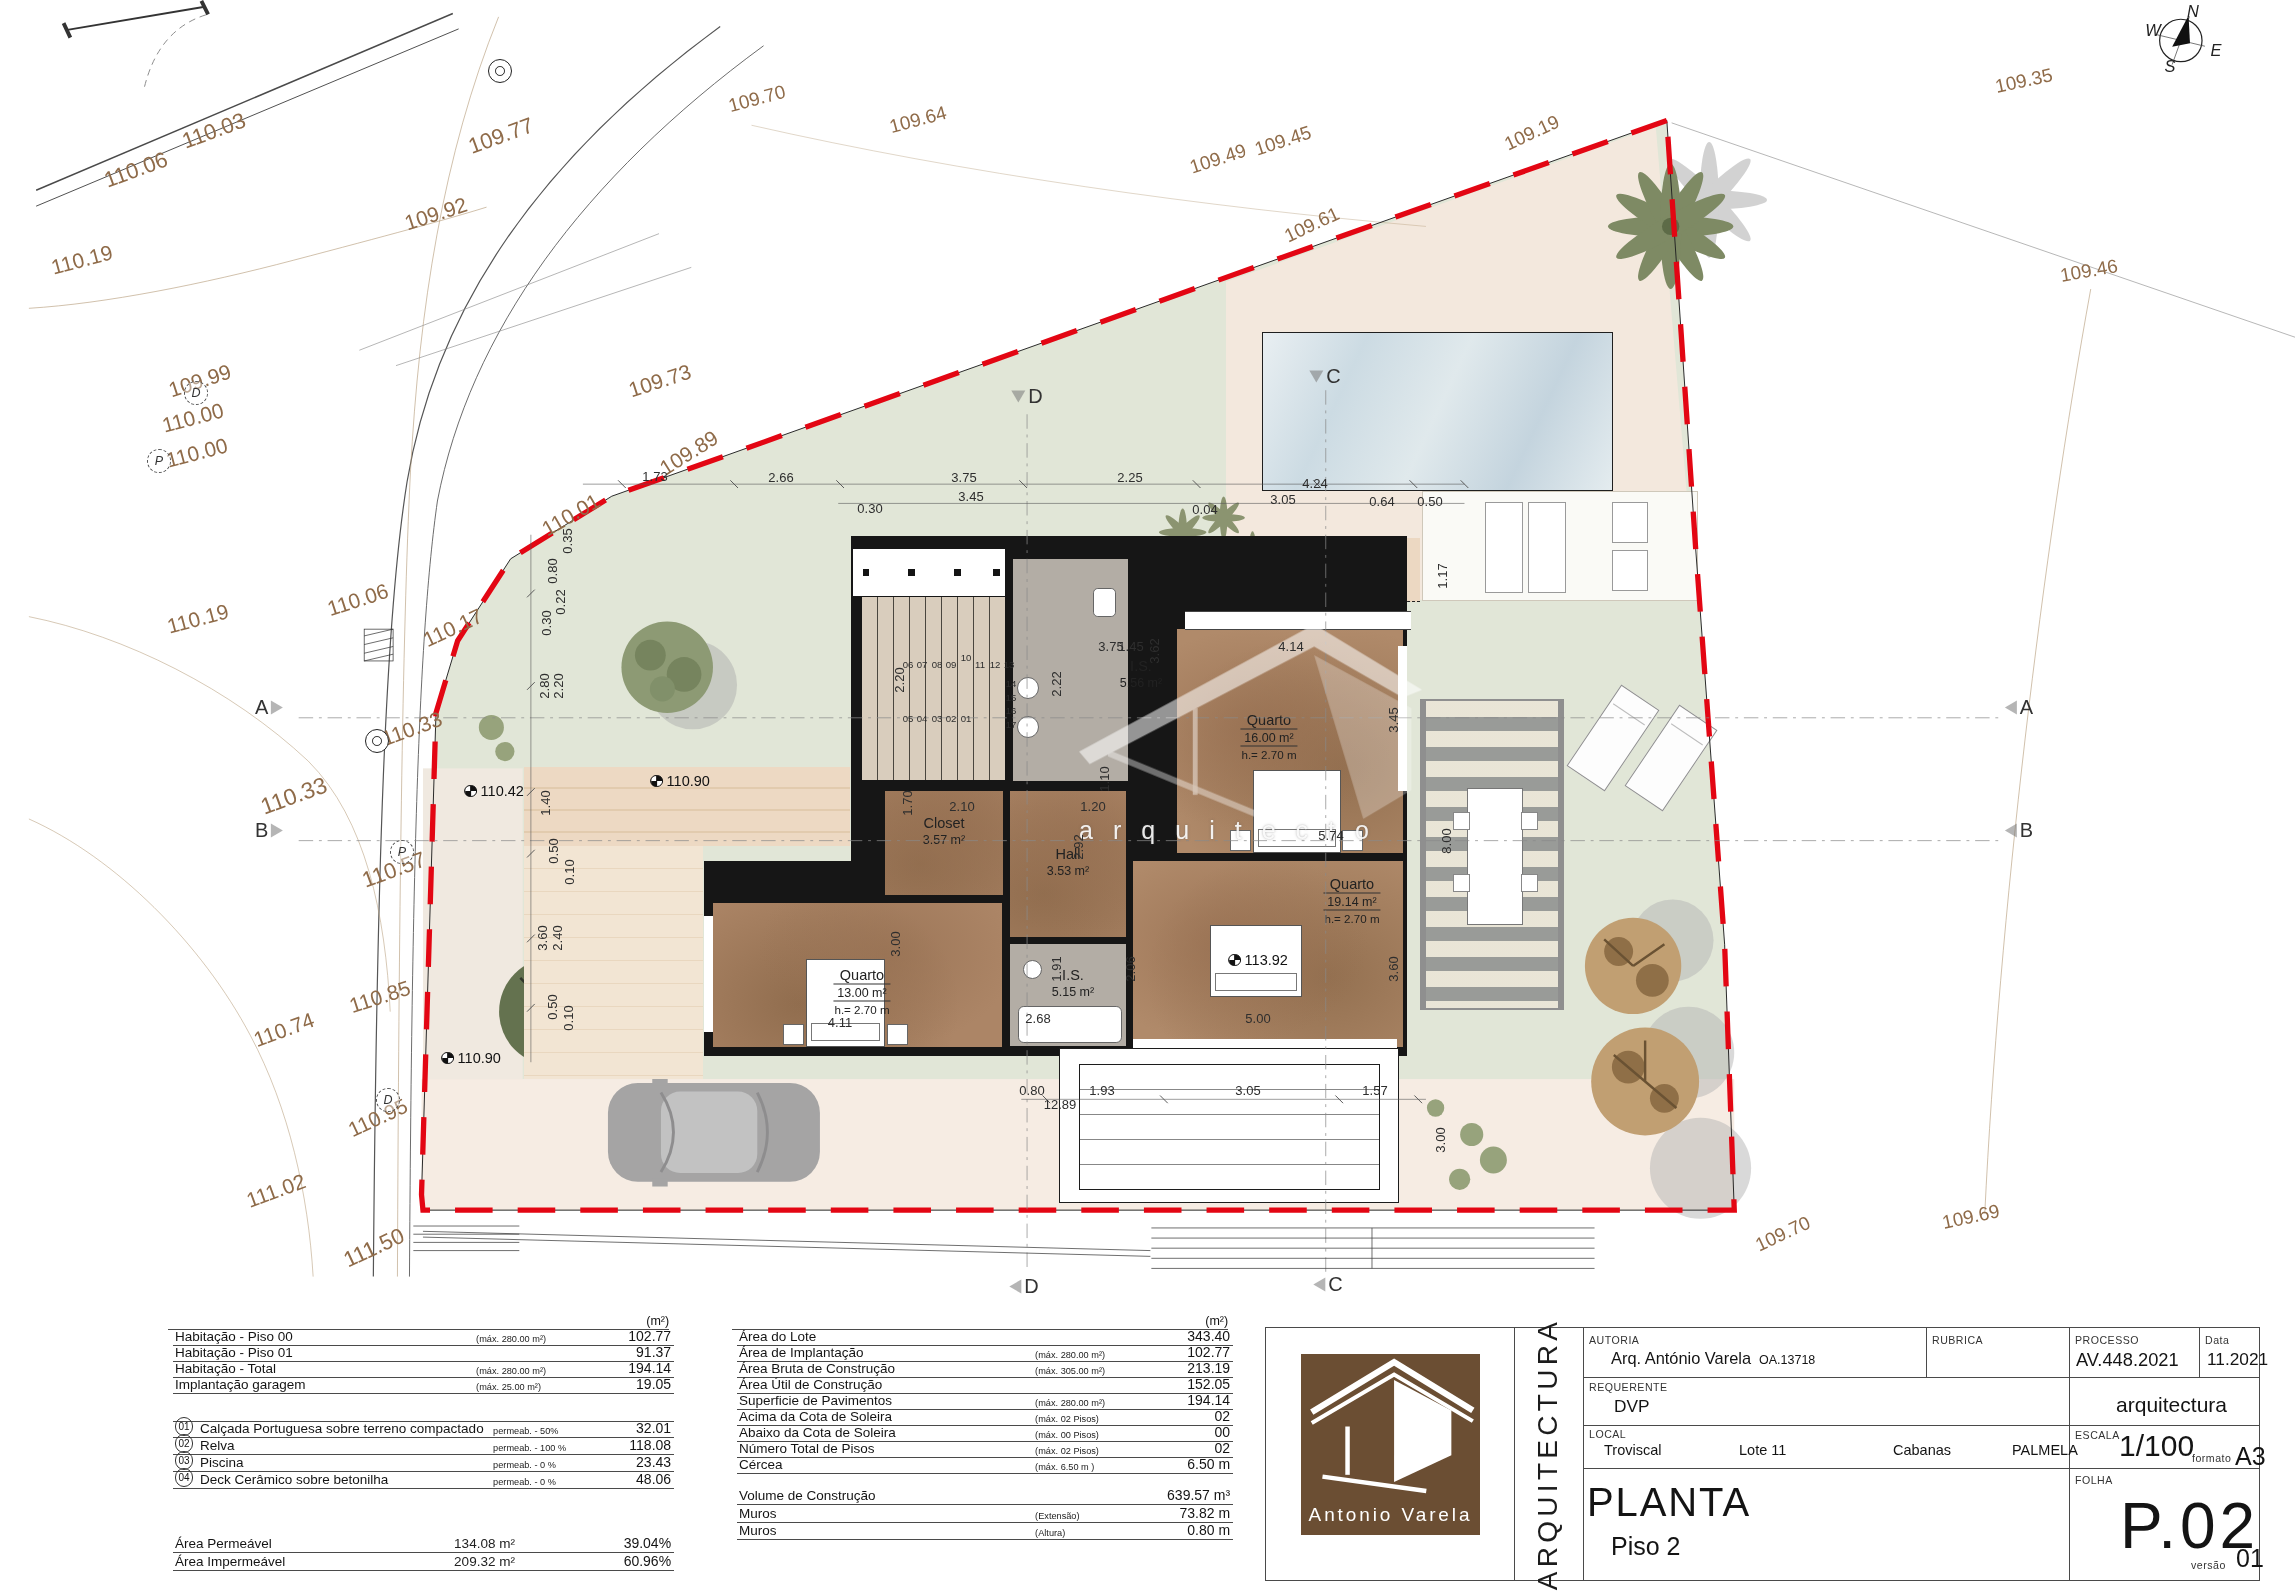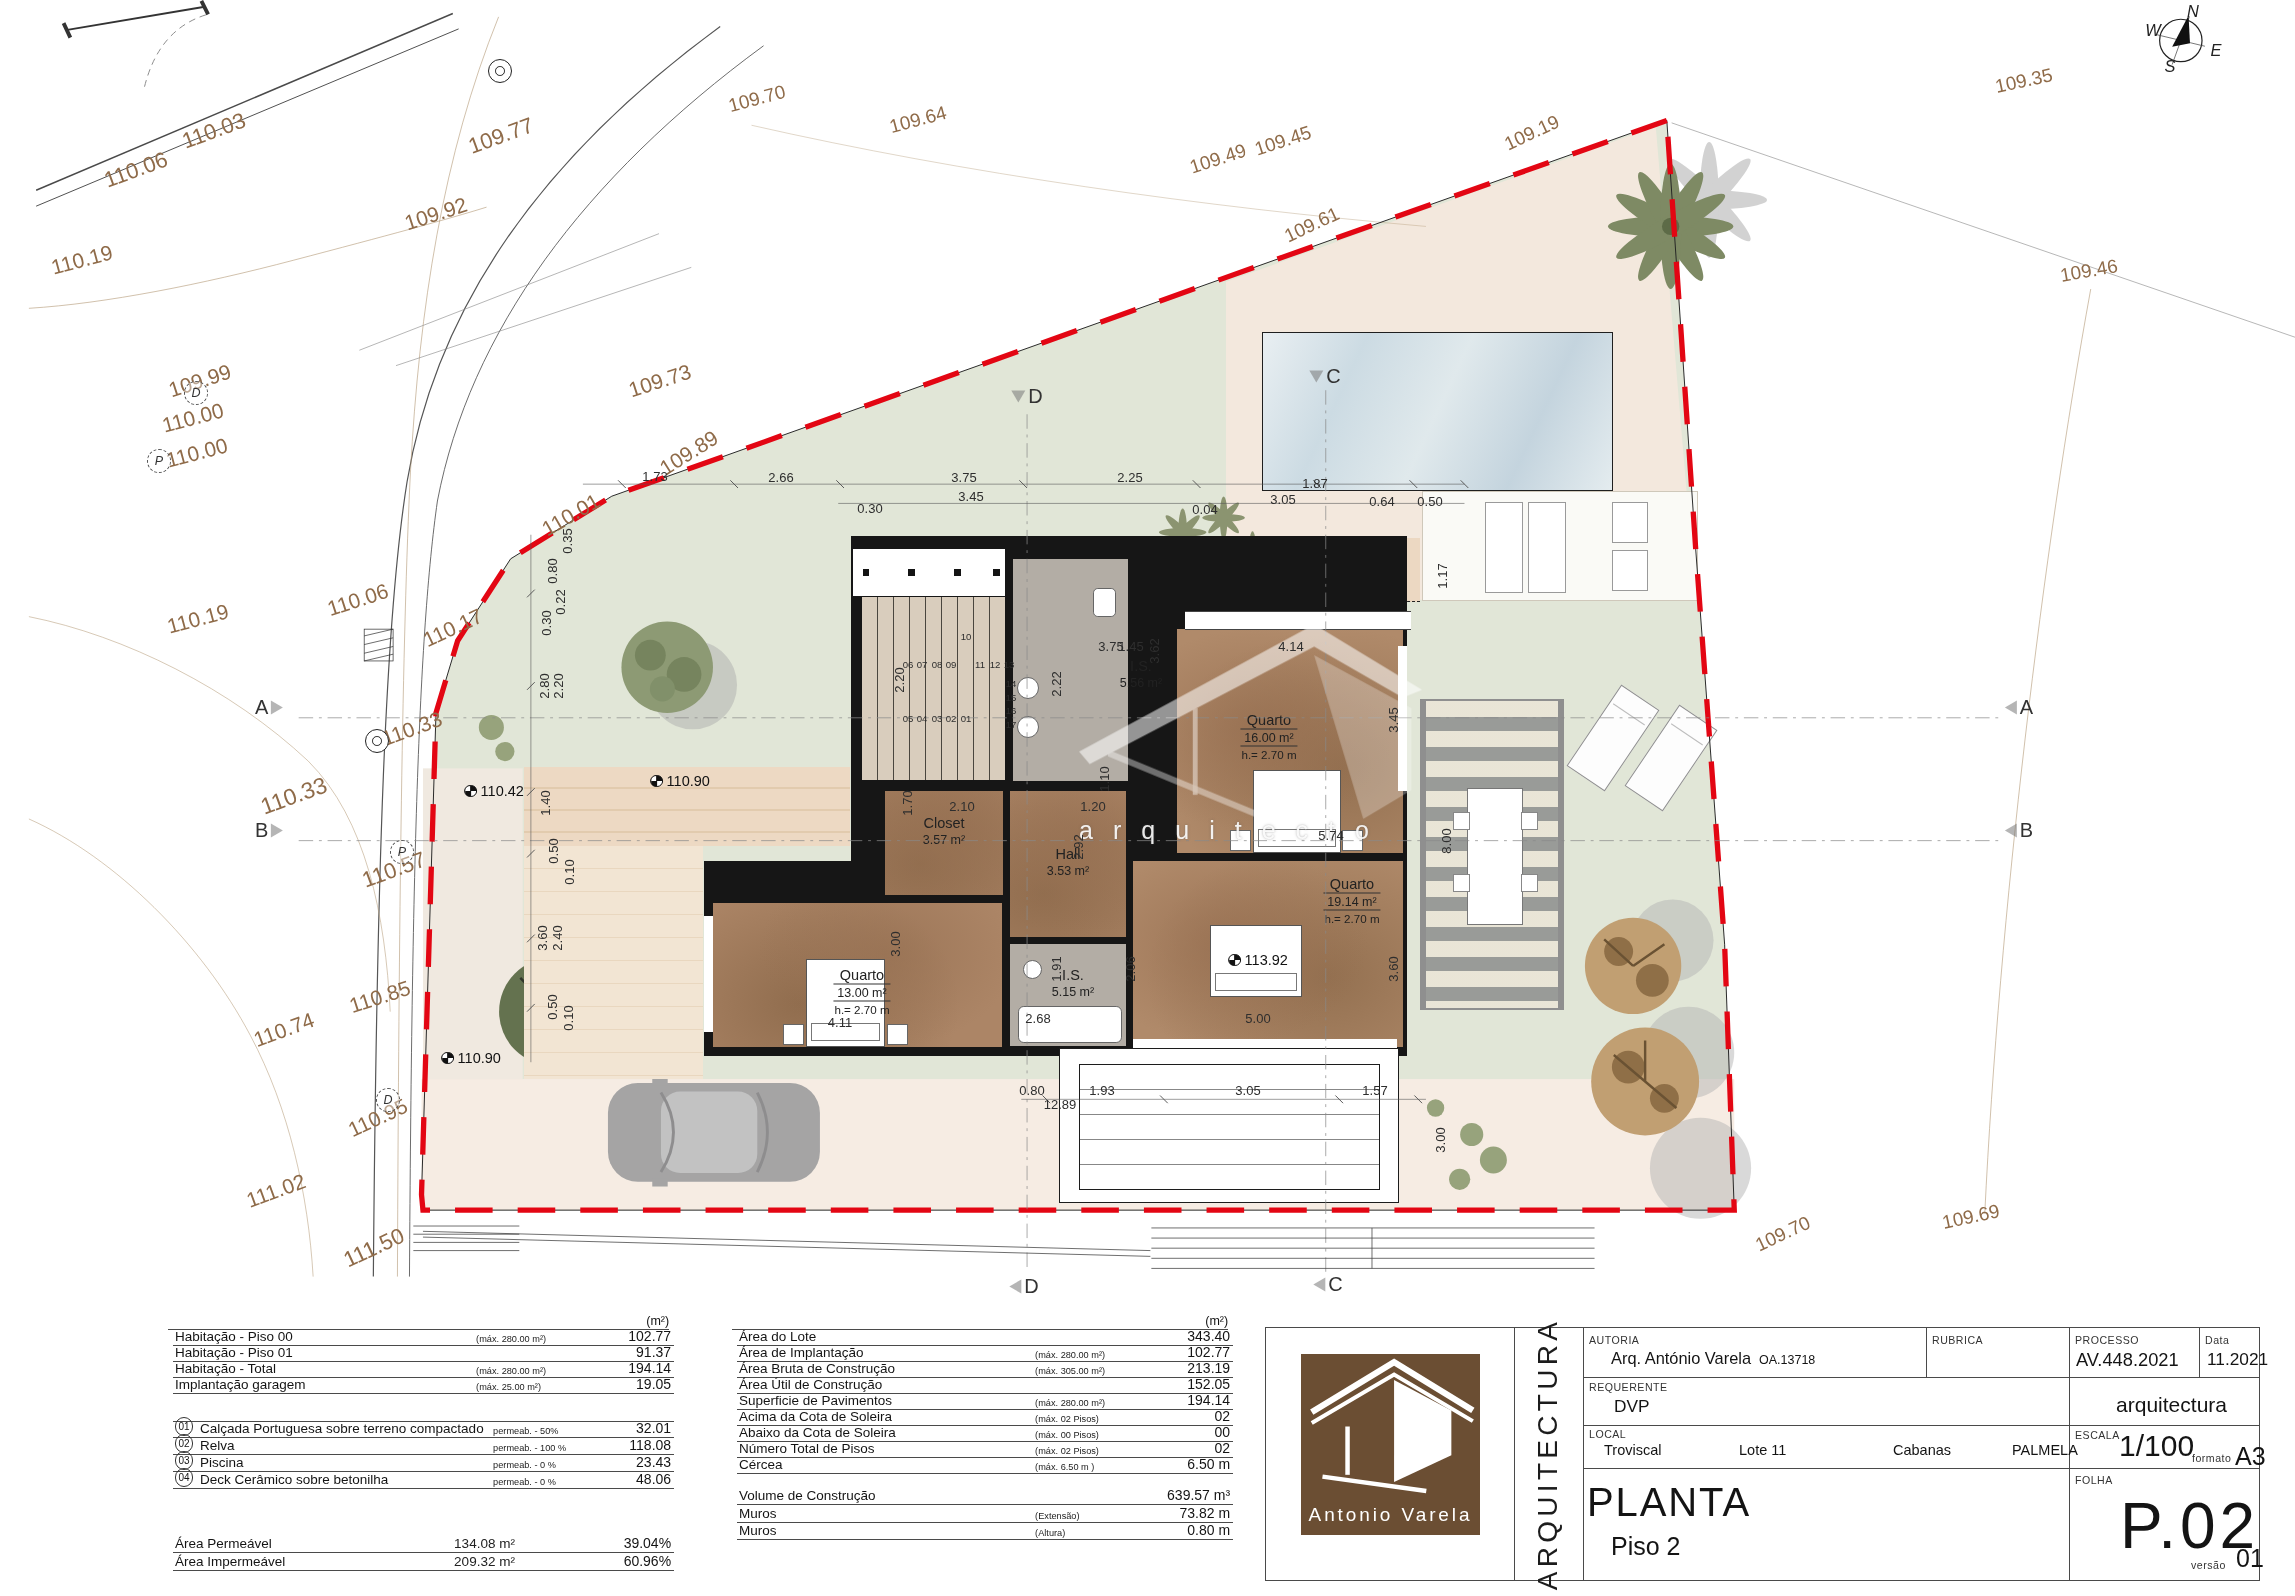--- a/index.html
+++ b/index.html
@@ -369,21 +369,21 @@
       <div class="elev" style="left: 378px; top: 1118px; transform: translate(-50%, -50%) rotate(-25deg); position: absolute; font-size: 21px;">110.95</div>
       <div class="elev" style="left: 276px; top: 1191px; transform: translate(-50%, -50%) rotate(-20deg); position: absolute; font-size: 21px;">111.02</div>
       <div class="elev" style="left: 374px; top: 1248px; transform: translate(-50%, -50%) rotate(-25deg); position: absolute; font-size: 22px;">111.50</div>
       <div class="elev" style="left: 2089px; top: 271px; transform: translate(-50%, -50%) rotate(-10deg); position: absolute; font-size: 19px;">109.46</div>
       <div class="elev" style="left: 1783px; top: 1234px; transform: translate(-50%, -50%) rotate(-25deg); position: absolute; font-size: 19px;">109.70</div>
       <div class="elev" style="left: 1971px; top: 1217px; transform: translate(-50%, -50%) rotate(-12deg); position: absolute; font-size: 19px;">109.69</div>
       <div class="dim" style="left: 655px; top: 476px; transform: translate(-50%, -50%); position: absolute;">1.73</div>
       <div class="dim" style="left: 781px; top: 477px; transform: translate(-50%, -50%); position: absolute;">2.66</div>
       <div class="dim" style="left: 964px; top: 477px; transform: translate(-50%, -50%); position: absolute;">3.75</div>
       <div class="dim" style="left: 1130px; top: 477px; transform: translate(-50%, -50%); position: absolute;">2.25</div>
-      <div class="dim" style="left: 1315px; top: 483px; transform: translate(-50%, -50%); position: absolute;">1.87</div>
+      <div class="dim" style="left: 1315px; top: 483px; transform: translate(-50%, -50%); position: absolute;">4.24</div>
       <div class="dim" style="left: 971px; top: 496px; transform: translate(-50%, -50%); position: absolute;">3.45</div>
       <div class="dim" style="left: 1283px; top: 499px; transform: translate(-50%, -50%); position: absolute;">3.05</div>
       <div class="dim" style="left: 870px; top: 508px; transform: translate(-50%, -50%); position: absolute;">0.30</div>
       <div class="dim" style="left: 1205px; top: 509px; transform: translate(-50%, -50%); position: absolute;">0.04</div>
       <div class="dim" style="left: 1382px; top: 501px; transform: translate(-50%, -50%); position: absolute;">0.64</div>
       <div class="dim" style="left: 1430px; top: 501px; transform: translate(-50%, -50%); position: absolute;">0.50</div>
       <div class="dim" style="left: 1442px; top: 576px; transform: translate(-50%, -50%) rotate(-90deg); position: absolute;">1.17</div>
       <div class="dim" style="left: 567px; top: 541px; transform: translate(-50%, -50%) rotate(-90deg); position: absolute;">0.35</div>
       <div class="dim" style="left: 552px; top: 571px; transform: translate(-50%, -50%) rotate(-90deg); position: absolute;">0.80</div>
       <div class="dim" style="left: 560px; top: 602px; transform: translate(-50%, -50%) rotate(-90deg); position: absolute;">0.22</div>
@@ -437,21 +437,21 @@
         <span class="lvl-txt">110.90</span>
       </div>
       <div class="lvl" style="left: 1258px; top: 960px; transform: translate(-50%, -50%); position: absolute;">
         <span class="lvl-dot"></span>
         <span class="lvl-txt">113.92</span>
       </div>
       <div class="stn" style="left: 908px; top: 664px; transform: translate(-50%, -50%); position: absolute;">06</div>
       <div class="stn" style="left: 922px; top: 664px; transform: translate(-50%, -50%); position: absolute;">07</div>
       <div class="stn" style="left: 937px; top: 664px; transform: translate(-50%, -50%); position: absolute;">08</div>
       <div class="stn" style="left: 951px; top: 664px; transform: translate(-50%, -50%); position: absolute;">09</div>
-      <div class="stn" style="left: 966px; top: 636px; transform: translate(-50%, -50%); position: absolute;">10</div>
+      <div class="stn" style="left: 966px; top: 657px; transform: translate(-50%, -50%); position: absolute;">10</div>
       <div class="stn" style="left: 980px; top: 664px; transform: translate(-50%, -50%); position: absolute;">11</div>
       <div class="stn" style="left: 995px; top: 664px; transform: translate(-50%, -50%); position: absolute;">12</div>
       <div class="stn" style="left: 1009px; top: 664px; transform: translate(-50%, -50%); position: absolute;">13</div>
       <div class="stn" style="left: 1011px; top: 683px; transform: translate(-50%, -50%); position: absolute;">14</div>
       <div class="stn" style="left: 1011px; top: 697px; transform: translate(-50%, -50%); position: absolute;">15</div>
       <div class="stn" style="left: 1011px; top: 710px; transform: translate(-50%, -50%); position: absolute;">16</div>
       <div class="stn" style="left: 1011px; top: 724px; transform: translate(-50%, -50%); position: absolute;">17</div>
       <div class="stn" style="left: 908px; top: 718px; transform: translate(-50%, -50%); position: absolute;">05</div>
       <div class="stn" style="left: 922px; top: 718px; transform: translate(-50%, -50%); position: absolute;">04</div>
       <div class="stn" style="left: 937px; top: 718px; transform: translate(-50%, -50%); position: absolute;">03</div>

